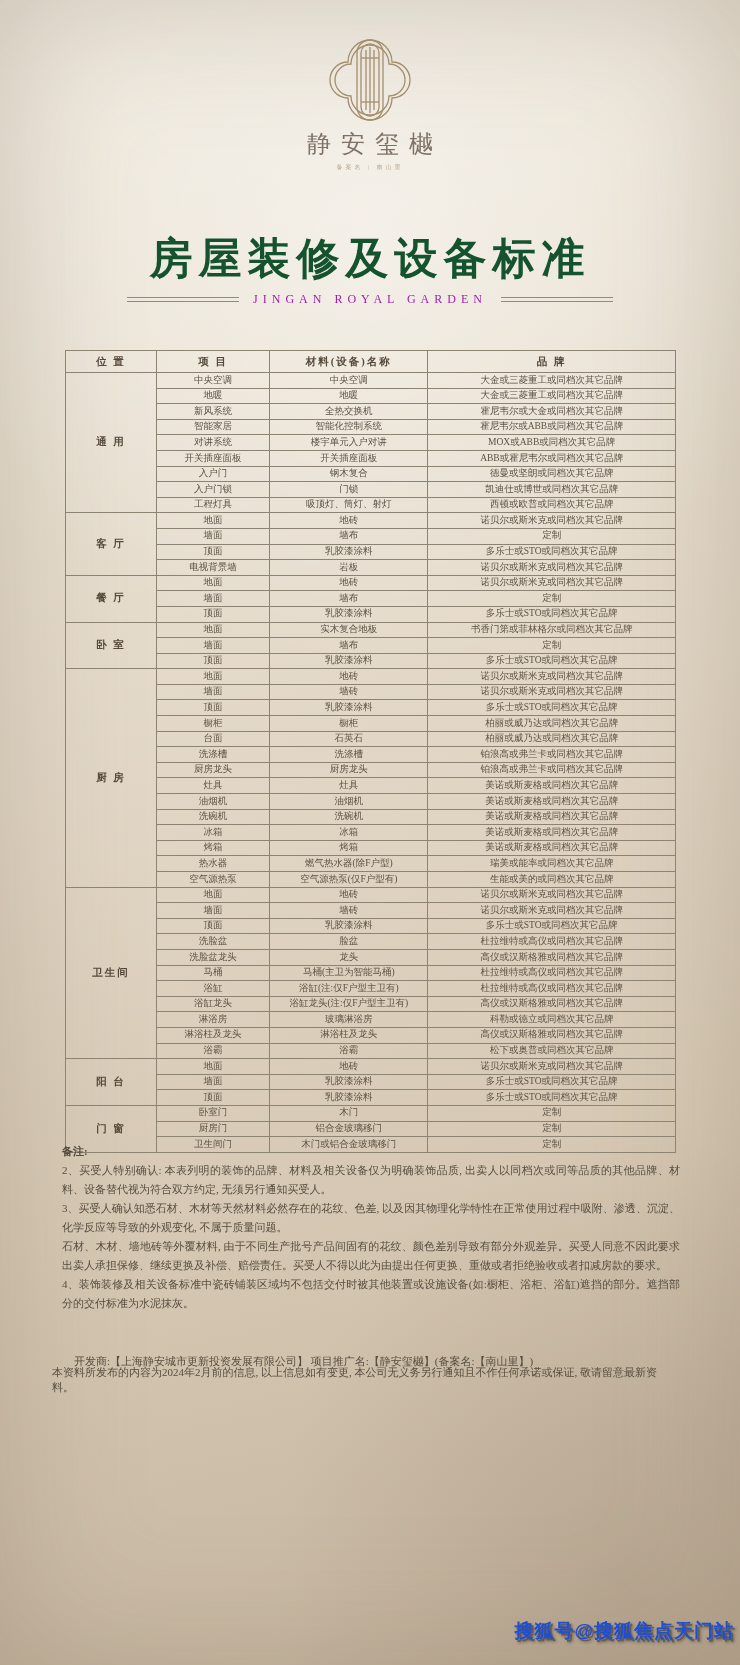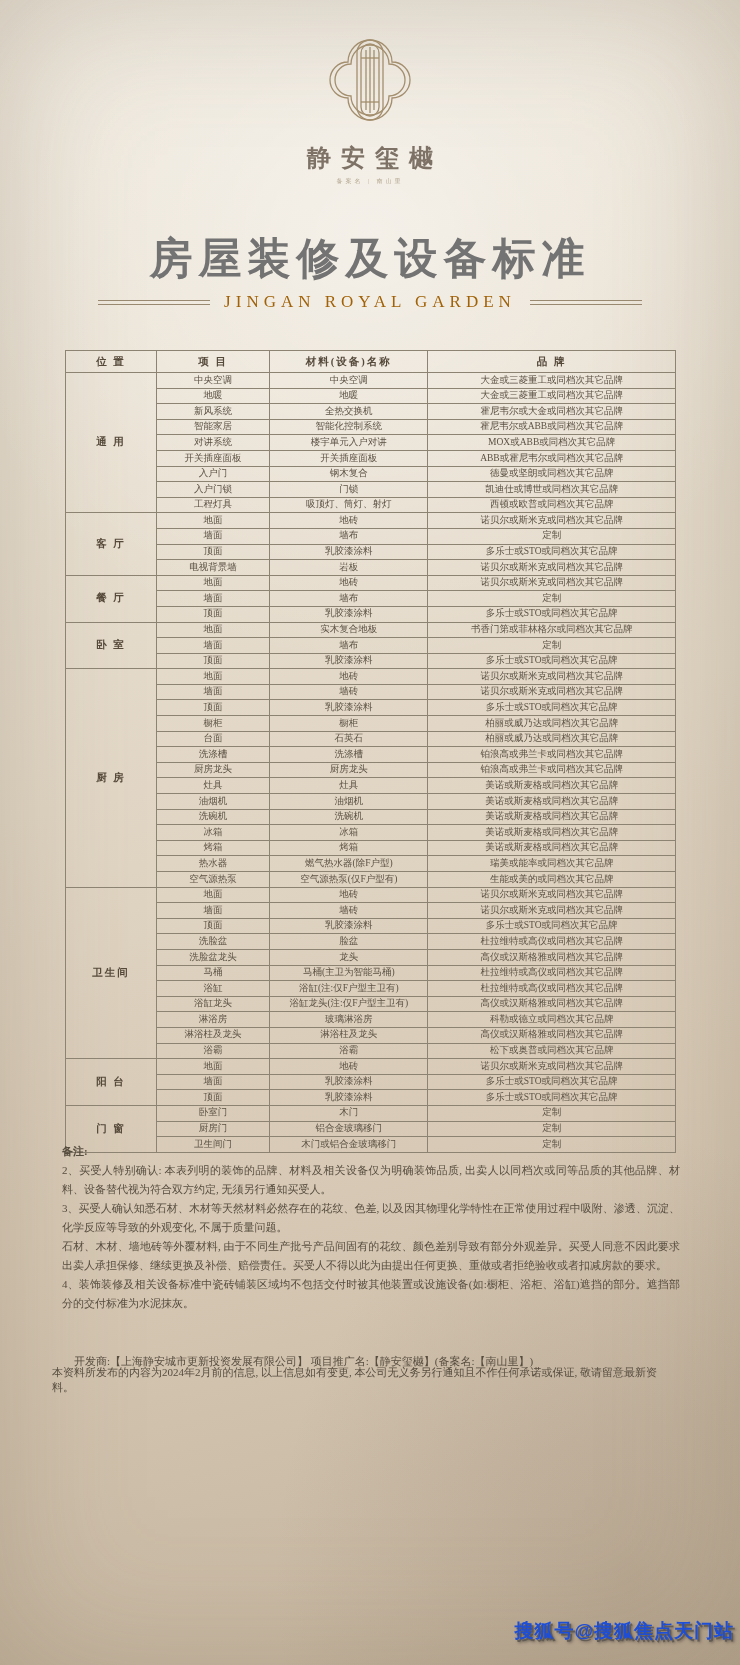--- a/index.html
+++ b/index.html
@@ -12,28 +12,28 @@
       linear-gradient(168deg,#f0eadf 0%,#eae2d4 22%,#e2d7c6 45%,#d7c9b5 68%,#ccbda8 86%,#c8b8a2 100%);
   }
   .vignette{position:absolute;inset:0;pointer-events:none;
     box-shadow:inset 0 0 140px rgba(110,92,70,.28);}
 
   
   .logo-block{position:absolute;top:34px;left:0;width:100%;text-align:center;color:#a08a68;}
   .emblem{display:block;margin:0 auto;}
   .brand-en-small{font-size:8px;letter-spacing:7px;color:#9a8868;margin-top:2px;font-family:"Liberation Serif",serif;}
   .brand-script{font-style:italic;font-size:29px;letter-spacing:3px;color:#8d7c63;margin-top:-6px;font-family:"DejaVu Serif","Liberation Serif",serif;}
-  .brand-cn{font-size:24px;letter-spacing:10px;color:#7d7265;margin-top:16px;text-indent:10px;font-family:"Liberation Sans",sans-serif;font-weight:700;}
+  .brand-cn{font-size:24px;letter-spacing:10px;color:#7d7265;margin-top:2px;text-indent:10px;font-family:"Liberation Sans",sans-serif;font-weight:400;}
   .brand-sub{font-size:6px;letter-spacing:3px;color:#b3a68f;margin-top:3px;}
 
   
   .page-title{position:absolute;top:230px;left:0;width:100%;text-align:center;
-    font-size:43px;font-weight:bold;letter-spacing:6px;color:#737373;margin:0;}
+    font-size:43px;font-weight:bold;letter-spacing:6px;color:#14532d;margin:0;}
   .subtitle-row{position:absolute;top:292px;left:0;width:100%;display:flex;align-items:center;justify-content:center;gap:14px;}
-  .subtitle-text{font-size:17px;letter-spacing:5px;color:#a16207;white-space:nowrap;}
+  .subtitle-text{font-size:12px;letter-spacing:5px;color:#a21caf;white-space:nowrap;}
   .subtitle-line{width:112px;height:5px;border-top:1px solid #99897000;border-top:1px solid #998970;border-bottom:1px solid #998970;box-sizing:border-box;}
 
   
   .table-wrap{position:absolute;top:350px;left:65px;width:611px;}
   table{border-collapse:collapse;width:100%;table-layout:fixed;
     color:#5c5244;}
   th,td{border:1px solid #8d8373;text-align:center;vertical-align:middle;
     padding:0 2px;overflow:hidden;white-space:nowrap;}
   thead th{height:21px;font-size:10.5px;font-weight:bold;letter-spacing:2px;color:#55493a;}
   tbody td{height:14.6px;font-size:9.5px;line-height:1;}

